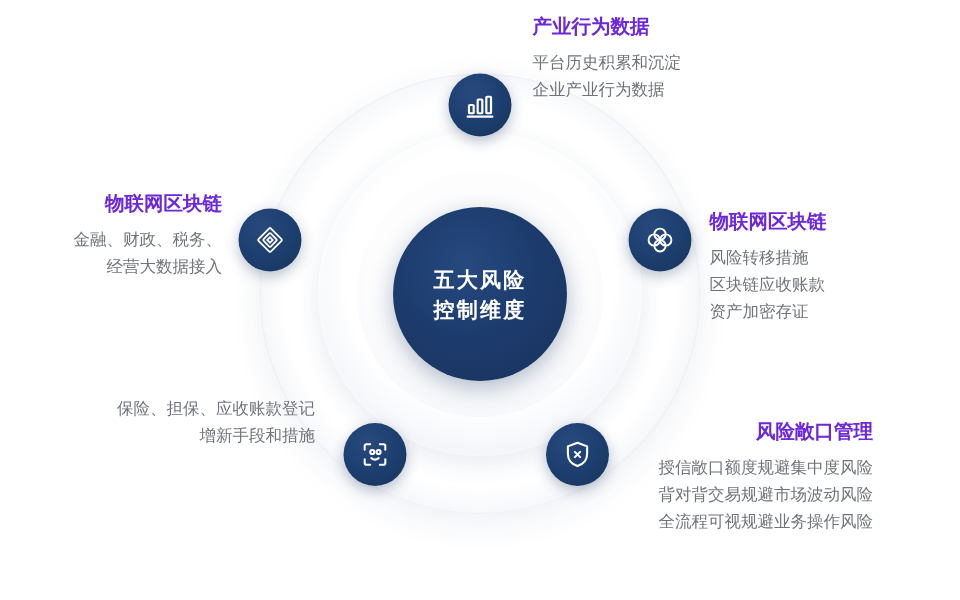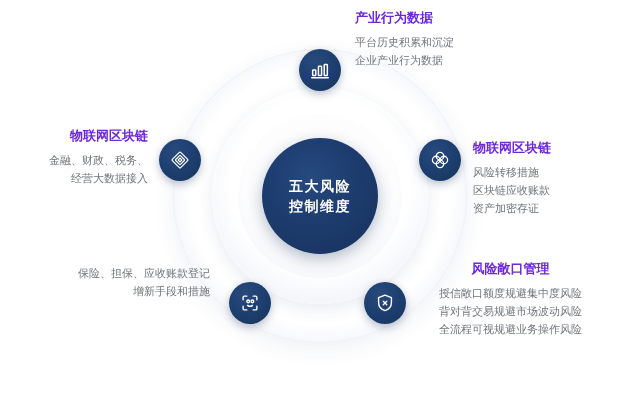--- a/index.html
+++ b/index.html
@@ -112,21 +112,21 @@
     font-size: 11px;
     color: #70747a;
     line-height: 1.65;
   }
   .block .lines div { white-space: nowrap; }
 
   .block-top    { left: 355px; top: 10px;  text-align: left; }
   .block-right  { left: 473px; top: 140px; text-align: left; }
   .block-left   { left: 20px;  top: 128px; width: 128px; text-align: right; }
   .block-bleft  { left: 10px;  top: 264px; width: 200px; text-align: right; }
-  .block-bright { left: 439px; top: 261px; text-align: center; }
+  .block-bright { left: 439px; top: 280px; text-align: right; }
 </style>
 </head>
 <body>
 
 <div id="infographic">
 
   <div class="ring ring-outer"></div>
   <div class="ring ring-outer-edge"></div>
   <div class="ring ring-mid"></div>
   <div class="ring ring-inner-halo"></div>

